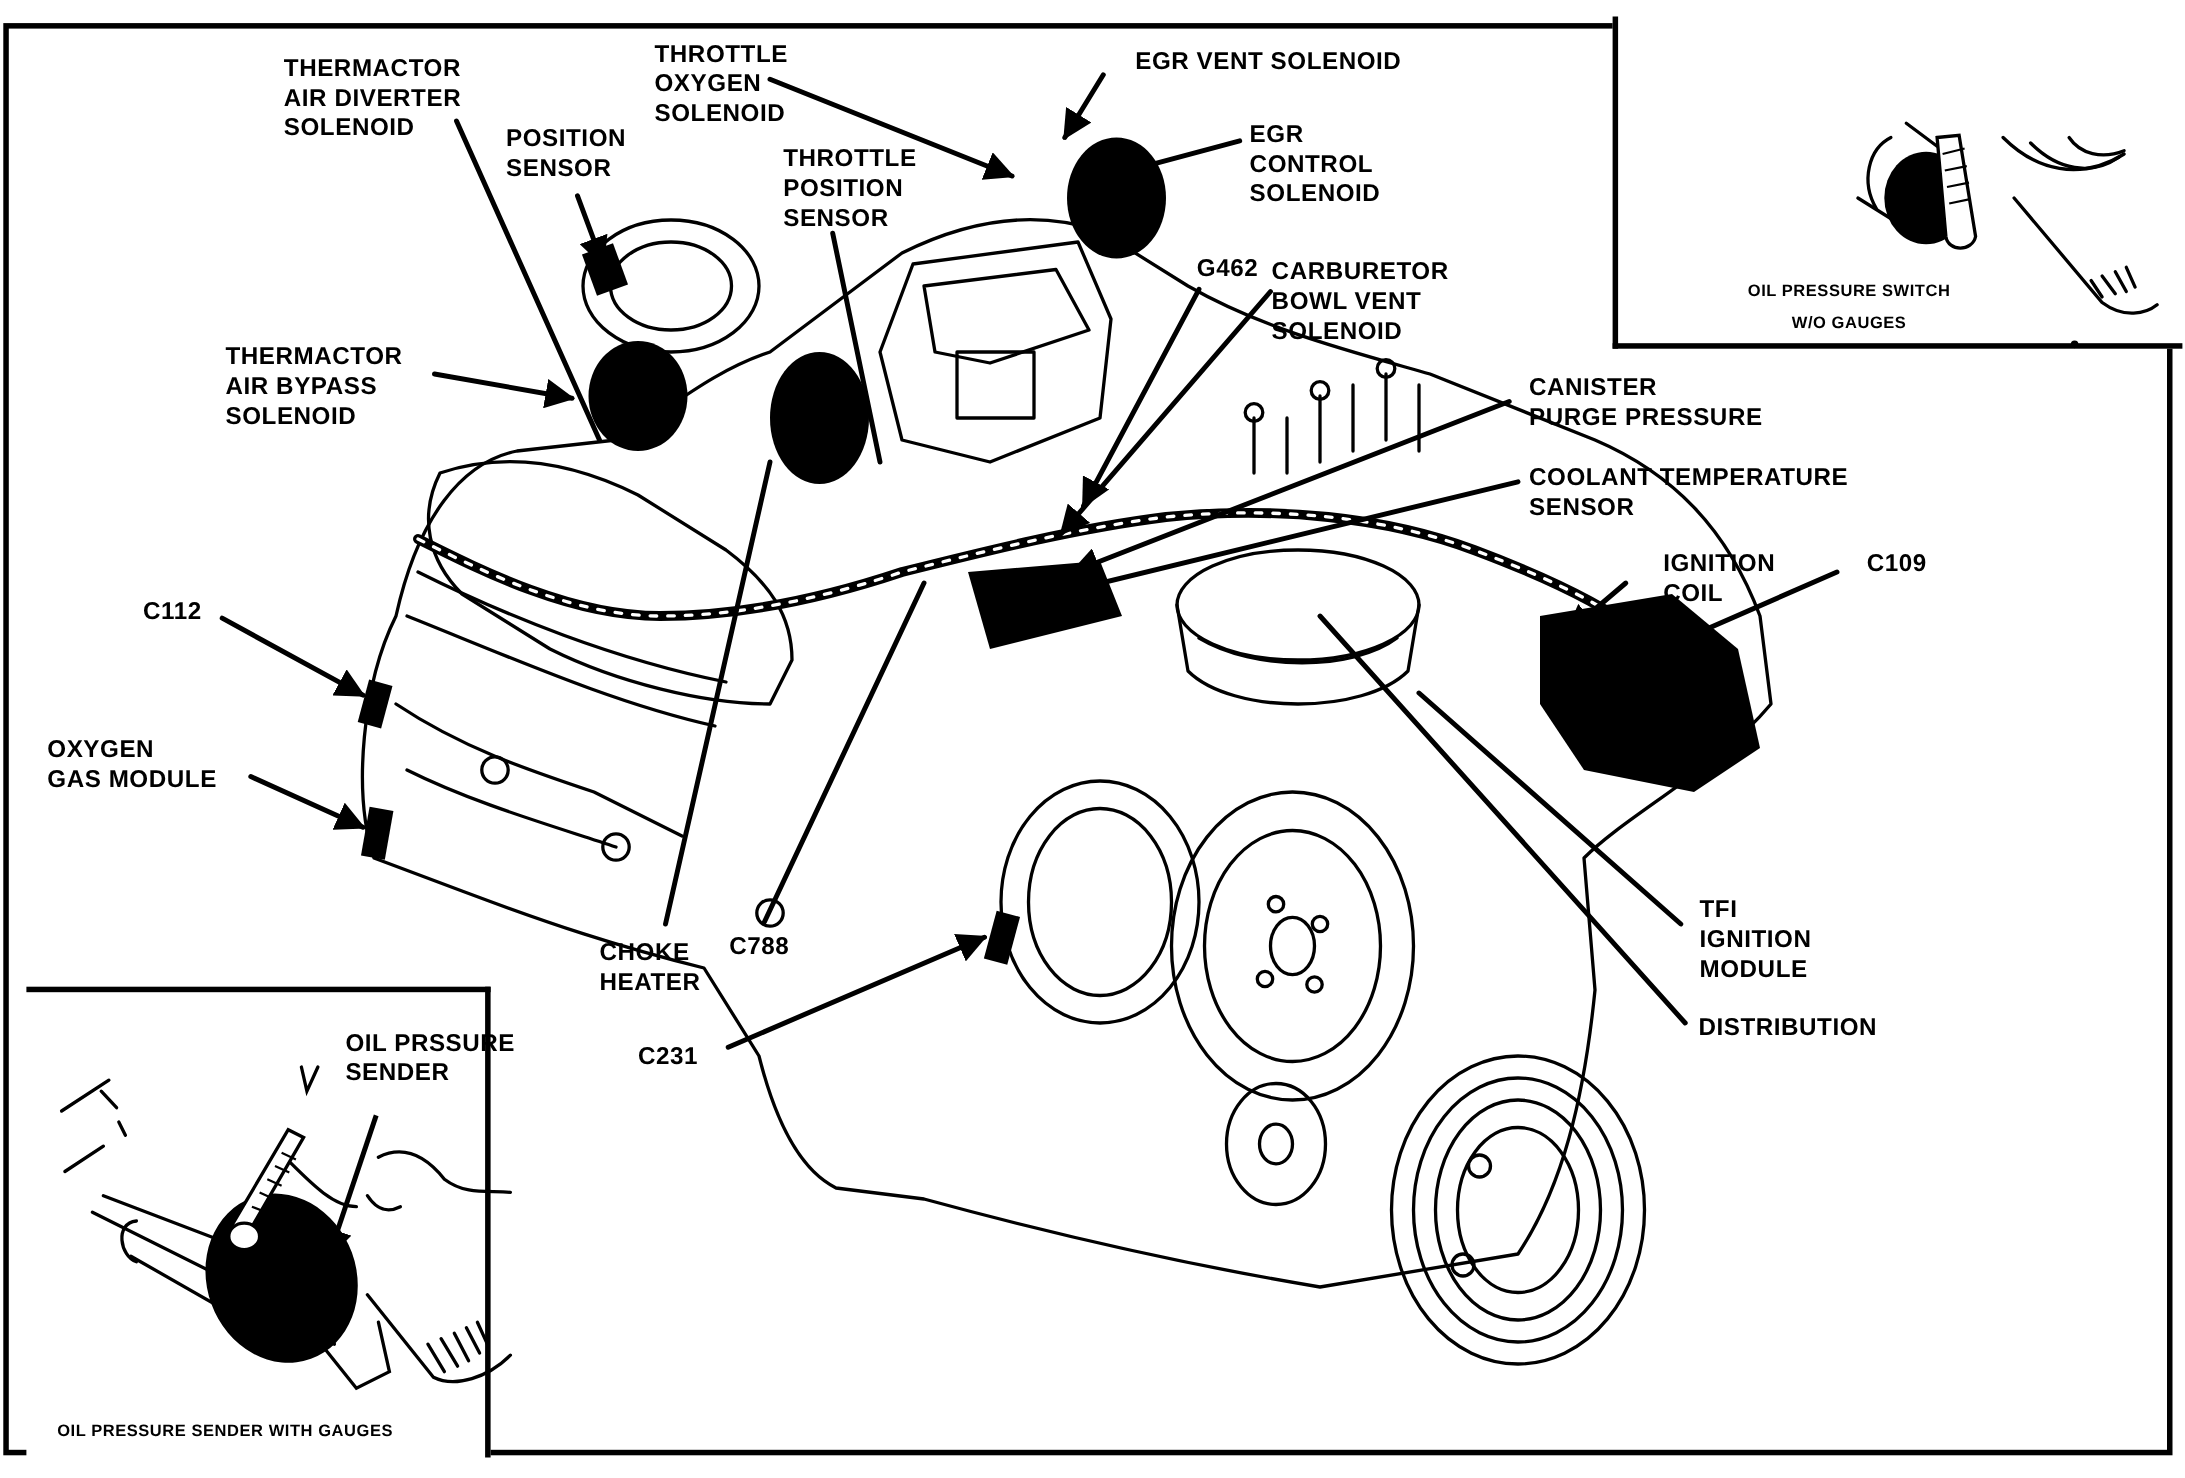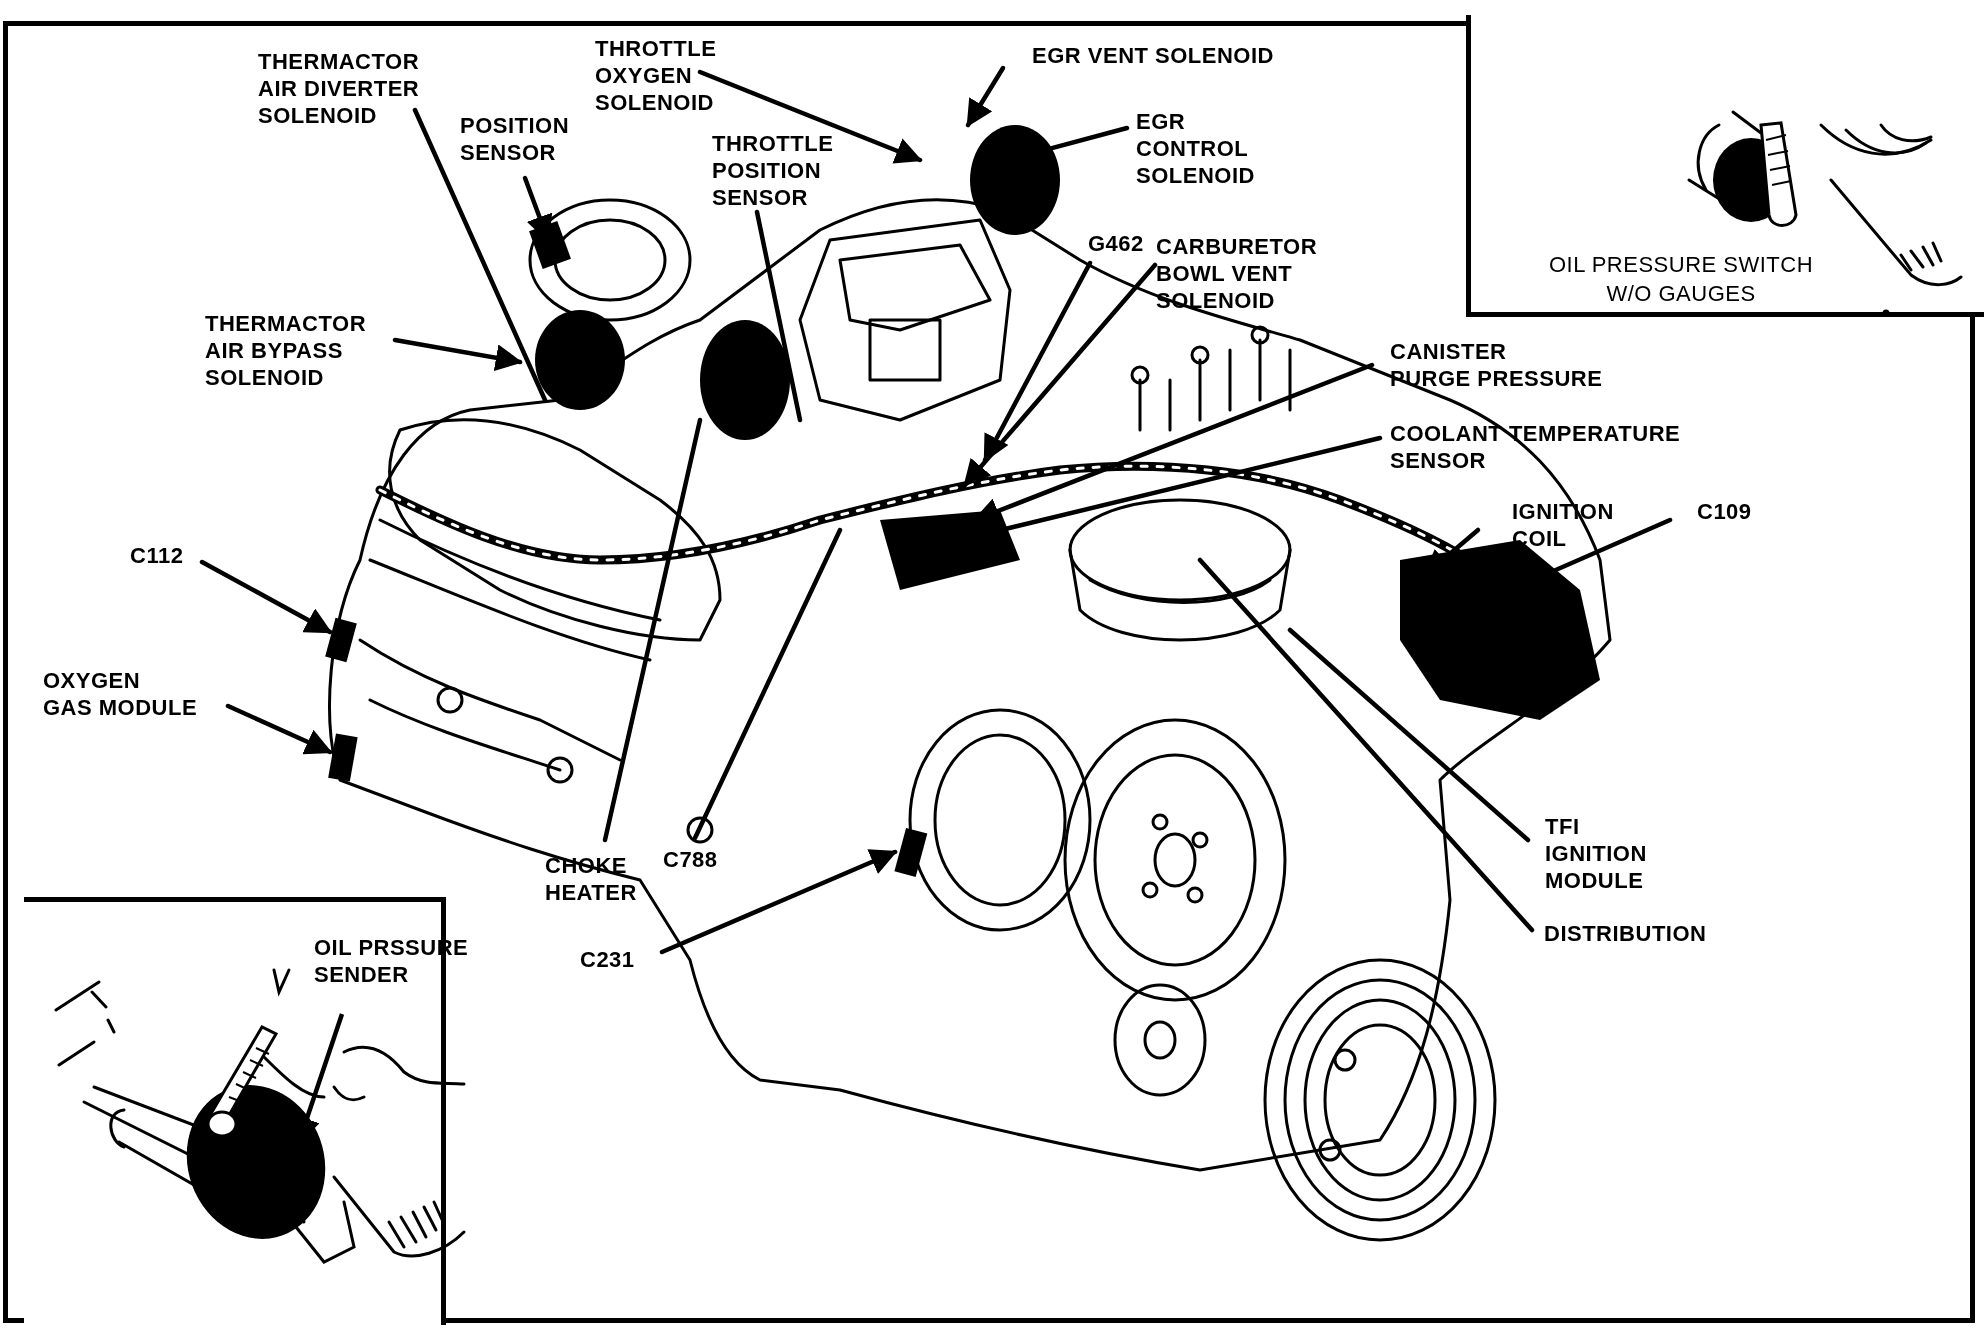--- a/index.html
+++ b/index.html
@@ -4,21 +4,21 @@
 <style>
   html, body { margin: 0; padding: 0; background: #ffffff; }
   body { width: 1986px; height: 1344px; position: relative; overflow: hidden; font-family: "Liberation Sans", "DejaVu Sans", sans-serif; color: #000; }
   #frame { position: absolute; left: 3px; top: 21px; width: 1972px; height: 1302px; border: 5px solid #000; box-sizing: border-box; }
   svg#art { position: absolute; left: 0; top: 0; width: 1986px; height: 1344px; }
   .lbl { position: absolute; font-weight: bold; font-size: 22px; line-height: 27px; letter-spacing: 0.5px; white-space: nowrap; color: #000; }
   .lbl span { display: block; }
   .inset { position: absolute; background: #fff; border: 5px solid #000; box-sizing: border-box; }
   #inset-switch { left: 1466px; top: 15px; width: 518px; height: 302px; border-top-width: 0; border-right-width: 0; }
   #inset-sender { left: 24px; top: 897px; width: 422px; height: 428px; border-left-width: 0; border-bottom-width: 0; }
-  .inset-cap { position: absolute; font-weight: normal; font-size: 22px; letter-spacing: 0.5px; text-align: center; white-space: nowrap; }
+  .inset-cap { position: absolute; font-weight: bold; font-size: 15px; letter-spacing: 0.5px; text-align: center; white-space: nowrap; }
   .inset svg { position: absolute; left: 0; top: 0; }
 </style>
 </head>
 <body>
 
 <div id="frame"></div>
 
 <svg id="art" viewBox="0 0 1986 1344" xmlns="http://www.w3.org/2000/svg">
   <g fill="none" stroke="#000" stroke-width="3" stroke-linejoin="round" stroke-linecap="round">
 
@@ -254,13 +254,14 @@
     <defs>
       <marker id="arrow2" viewBox="0 0 10 10" refX="9" refY="5" markerWidth="6" markerHeight="6" orient="auto">
         <path d="M0 0 L10 5 L0 10 Z" fill="#000"></path>
       </marker>
     </defs>
   </svg>
   <div class="lbl" style="left:290px;top:32px">
     <span>OIL PRSSURE</span>
     <span>SENDER</span>
   </div>
+  <div class="inset-cap" style="left:28px;top:390px">OIL PRESSURE SENDER WITH GAUGES</div>
 </div>
 
 </body></html>

